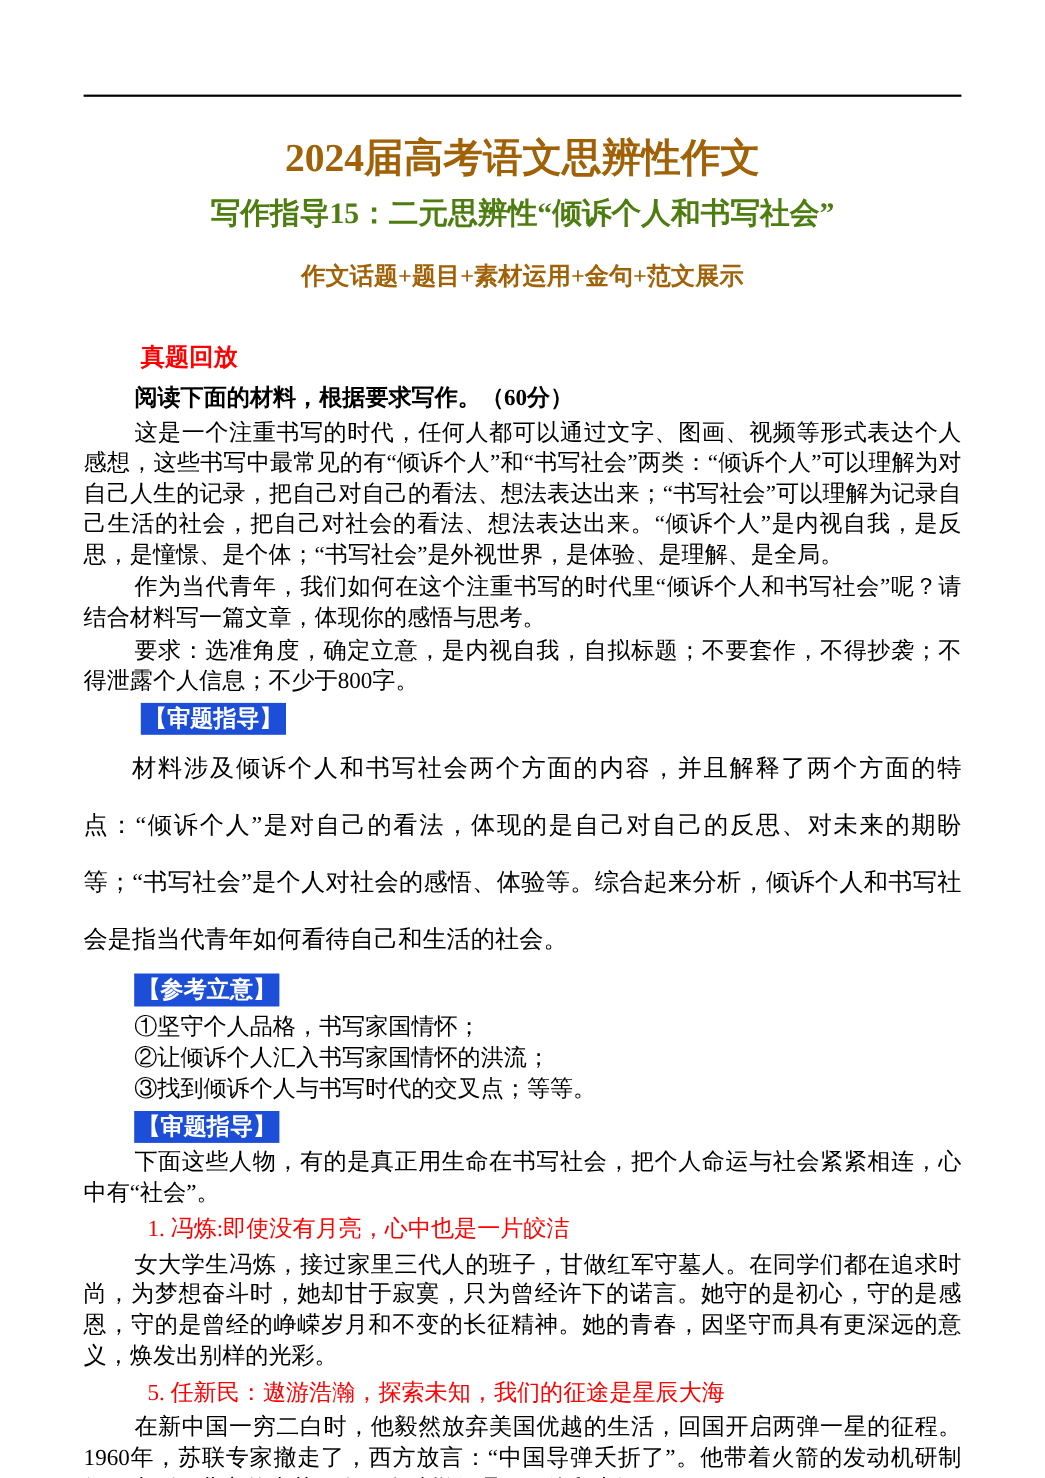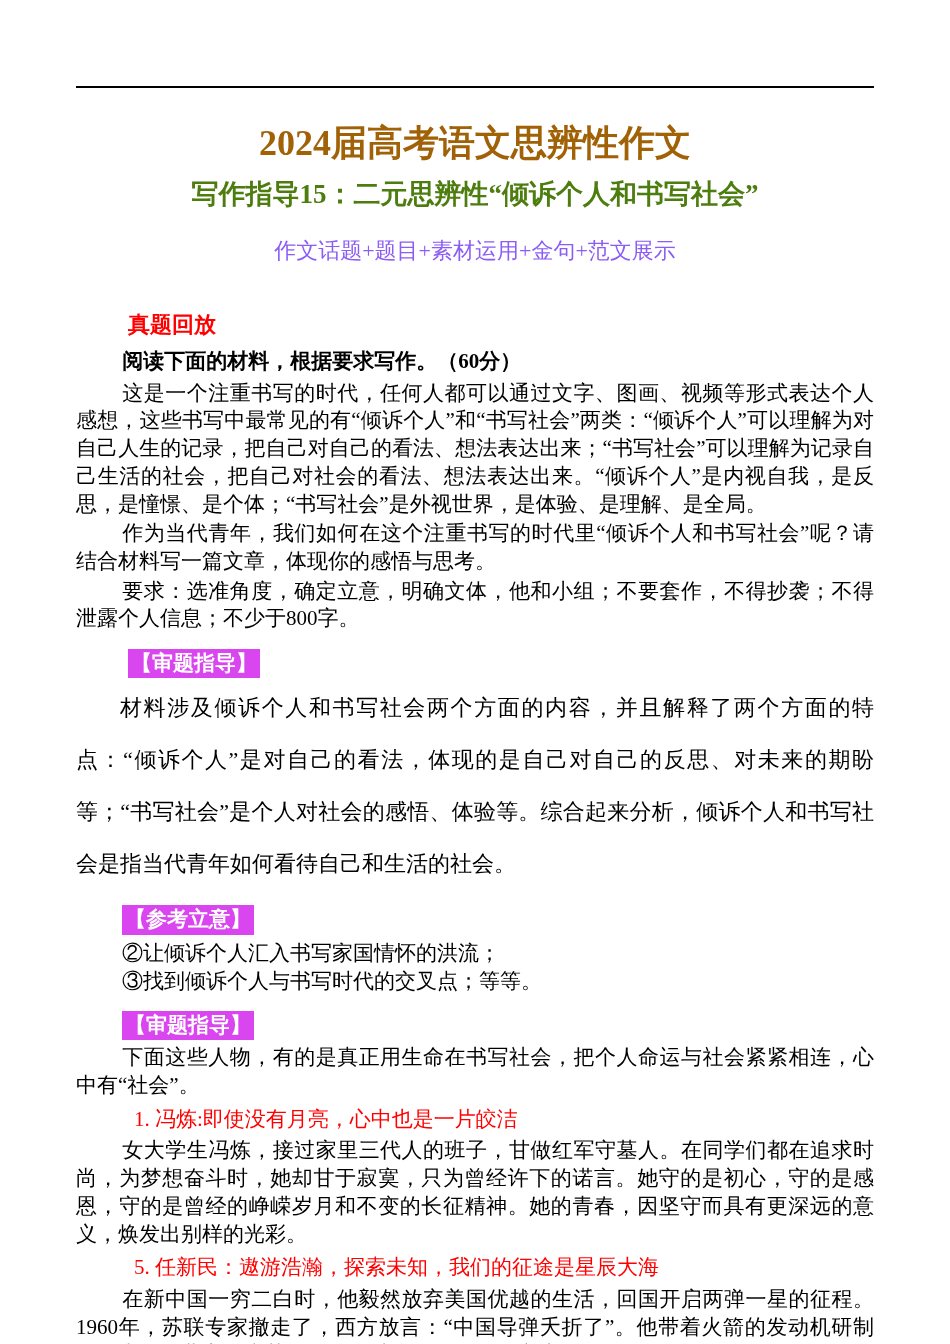--- a/index.html
+++ b/index.html
@@ -30,22 +30,22 @@
   }
   .doc-subtitle {
     color:#4d7c0f;
     font-weight:bold;
     font-size:27px;
     text-align:center;
     line-height:1.4;
     margin-bottom:22px;
   }
   .doc-tagline {
-    color:#8b5cf6;
-    font-weight:normal;
+    color:#a16207;
+    font-weight:bold;
     font-size:22px;
     text-align:center;
     margin-bottom:26px;
   }
   .sec-heading-red {
     color:#ff0000;
     font-weight:bold;
     font-size:22px;
     margin-left:52px;
     margin-bottom:6px;
@@ -60,28 +60,27 @@
   .para + .para { margin-top:2px; }
   .para-first {
     font-weight:bold;
     font-size:21px;
     text-indent:2.2em;
     line-height:1.5;
   }
   .blue-label-row { margin:6px 0 4px 0; }
   .blue-label {
     display:inline-block;
-    background:#d946ef;
+    background:#1d4ed8;
     color:#ffffff;
     font-weight:bold;
     font-size:21px;
     padding:1px 3px;
     margin-left:46px;
     line-height:1.3;
-    margin-top:10px;
   }
   .para-wide {
     font-size:22px;
     line-height:2.35;
     text-align:justify;
     text-indent:2em;
     margin:4px 0 6px 0;
   }
   .list-line {
     font-size:21px;
@@ -106,30 +105,31 @@
 
   <div class="doc-title">2024届高考语文思辨性作文</div>
   <div class="doc-subtitle">写作指导15：二元思辨性“倾诉个人和书写社会”</div>
   <div class="doc-tagline">作文话题+题目+素材运用+金句+范文展示</div>
 
   <div class="sec-heading-red">真题回放</div>
 
   <div class="para para-first">阅读下面的材料，根据要求写作。（60分）</div>
   <div class="para">这是一个注重书写的时代，任何人都可以通过文字、图画、视频等形式表达个人感想，这些书写中最常见的有“倾诉个人”和“书写社会”两类：“倾诉个人”可以理解为对自己人生的记录，把自己对自己的看法、想法表达出来；“书写社会”可以理解为记录自己生活的社会，把自己对社会的看法、想法表达出来。“倾诉个人”是内视自我，是反思，是憧憬、是个体；“书写社会”是外视世界，是体验、是理解、是全局。</div>
   <div class="para">作为当代青年，我们如何在这个注重书写的时代里“倾诉个人和书写社会”呢？请结合材料写一篇文章，体现你的感悟与思考。</div>
-  <div class="para">要求：选准角度，确定立意，明确文体，他和小组；不要套作，不得抄袭；不得泄露个人信息；不少于800字。</div>
+  <div class="para">要求：选准角度，确定立意，是内视自我，自拟标题；不要套作，不得抄袭；不得泄露个人信息；不少于800字。</div>
 
   <div class="blue-label-row">
     <span class="blue-label" style="margin-left:52px">【审题指导】</span>
   </div>
   <div class="para-wide">材料涉及倾诉个人和书写社会两个方面的内容，并且解释了两个方面的特点：“倾诉个人”是对自己的看法，体现的是自己对自己的反思、对未来的期盼等；“书写社会”是个人对社会的感悟、体验等。综合起来分析，倾诉个人和书写社会是指当代青年如何看待自己和生活的社会。</div>
 
   <div class="blue-label-row">
     <span class="blue-label">【参考立意】</span>
   </div>
+  <div class="list-line">①坚守个人品格，书写家国情怀；</div>
   <div class="list-line">②让倾诉个人汇入书写家国情怀的洪流；</div>
   <div class="list-line">③找到倾诉个人与书写时代的交叉点；等等。</div>
 
   <div class="blue-label-row">
     <span class="blue-label">【审题指导】</span>
   </div>
   <div class="para">下面这些人物，有的是真正用生命在书写社会，把个人命运与社会紧紧相连，心中有“社会”。</div>
 
   <div class="person-heading">1. 冯炼:即使没有月亮，心中也是一片皎洁</div>
   <div class="para">女大学生冯炼，接过家里三代人的班子，甘做红军守墓人。在同学们都在追求时尚，为梦想奋斗时，她却甘于寂寞，只为曾经许下的诺言。她守的是初心，守的是感恩，守的是曾经的峥嵘岁月和不变的长征精神。她的青春，因坚守而具有更深远的意义，焕发出别样的光彩。</div>

